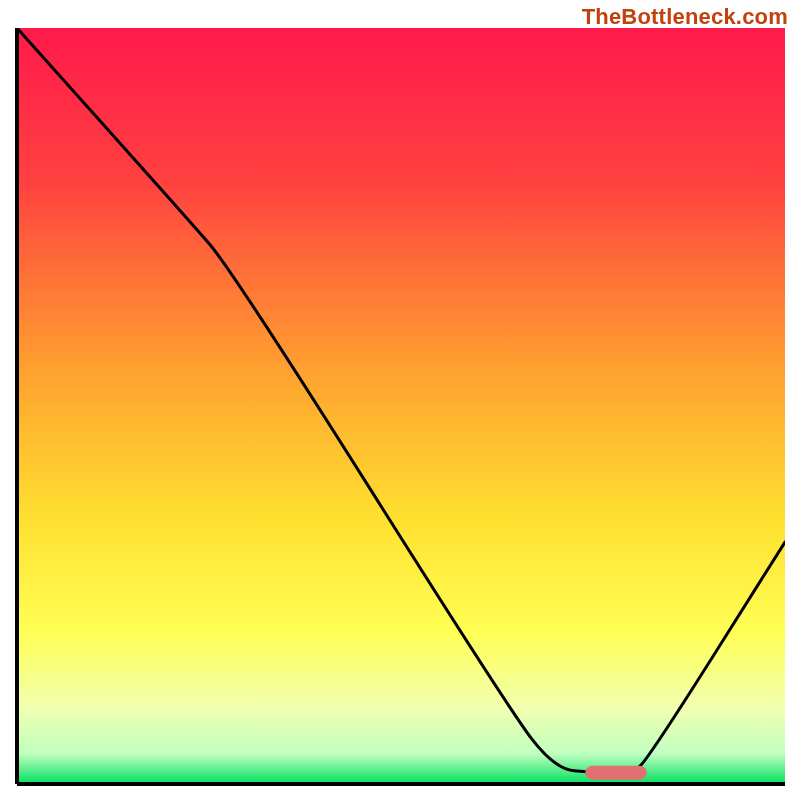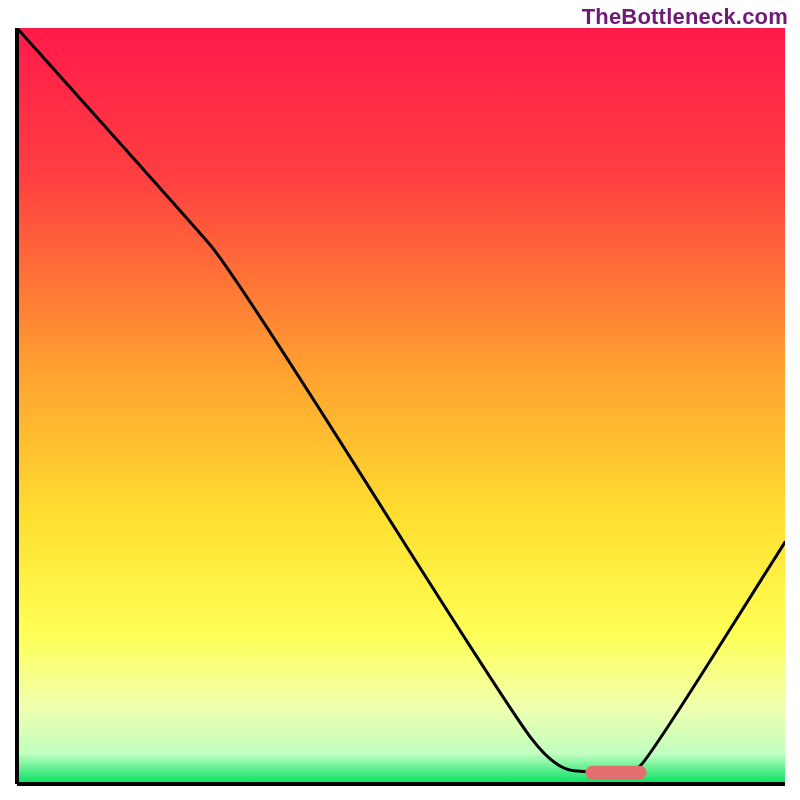--- a/index.html
+++ b/index.html
@@ -10,21 +10,21 @@
     position: relative;
     font-family: Arial, sans-serif;
     background: #fff;
   }
   .watermark {
     position: absolute;
     top: 4px;
     right: 12px;
     font-size: 22px;
     font-weight: bold;
-    color: #701a75;
+    color: #c2410c;
     letter-spacing: 0.2px;
     z-index: 10;
   }
   .chart-outer {
     position: absolute;
     left: 15px;
     top: 28px;
     width: 770px;
     height: 758px;
     box-sizing: border-box;

